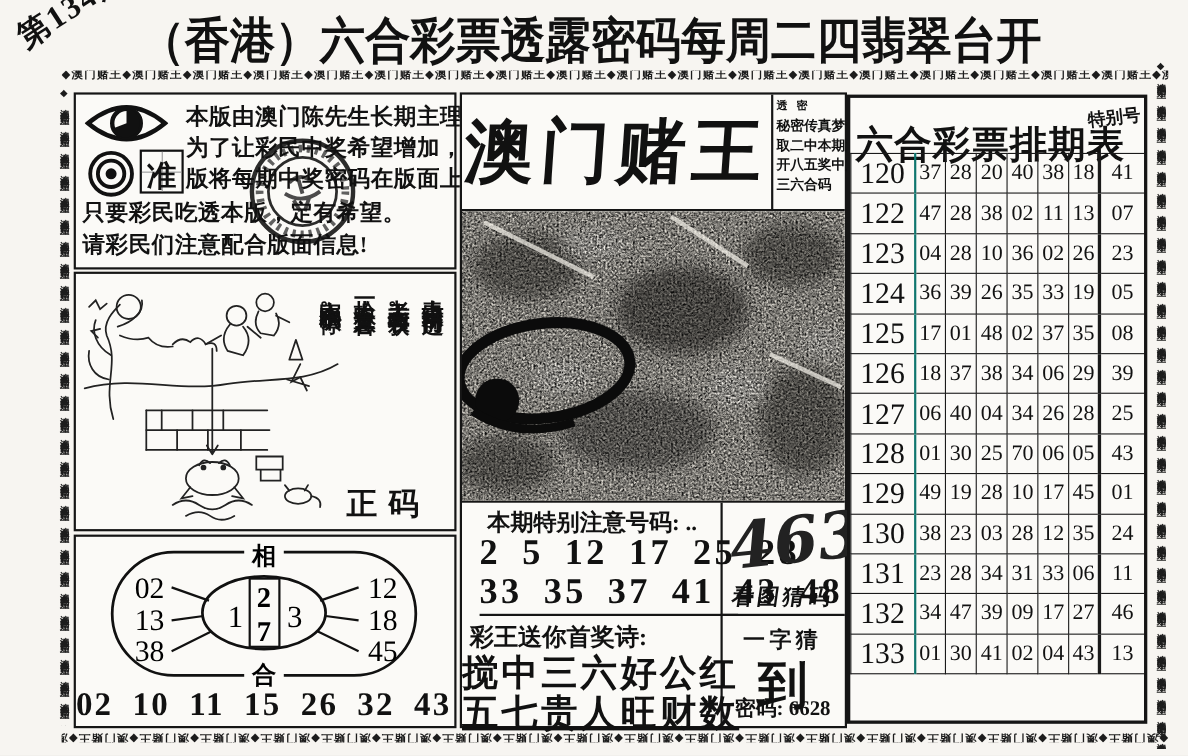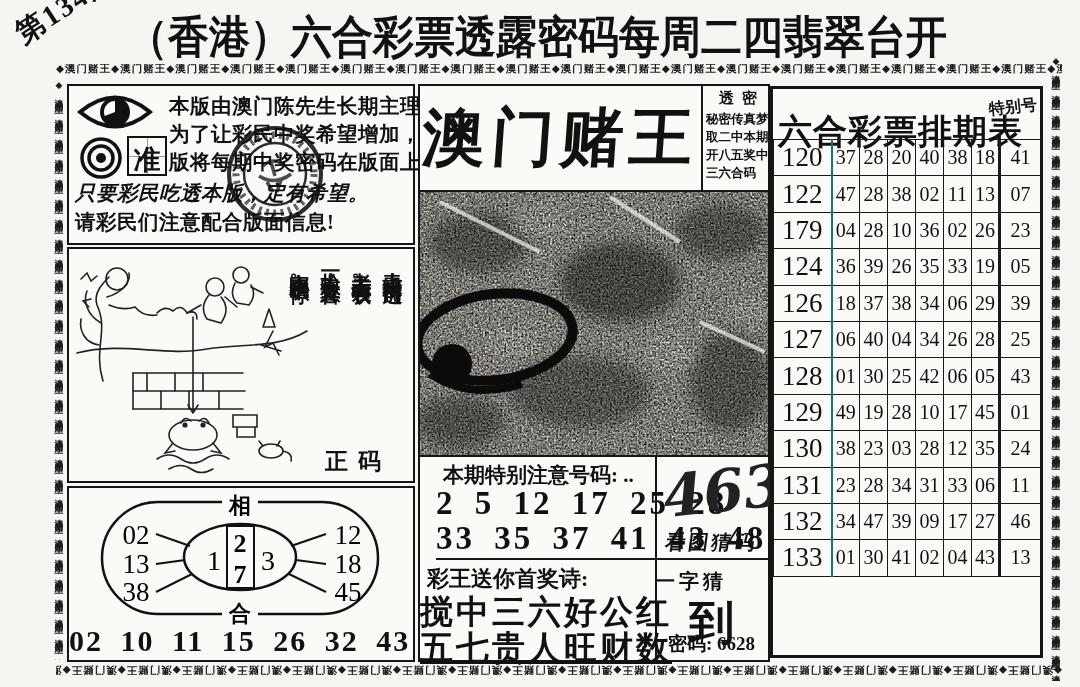--- a/index.html
+++ b/index.html
@@ -16,48 +16,48 @@
   #strip-left,#strip-right{writing-mode:vertical-rl;text-orientation:upright;letter-spacing:2px;}
   #strip-left{left:50px;top:80px;width:13px;height:580px;font-size:9px;}
   #strip-right{left:1047px;top:56px;width:13px;height:625px;font-size:9px;}
   
   #box-intro{left:67px;top:84px;width:348px;height:161px;}
   .intro-line{position:absolute;font-size:20.5px;font-weight:600;white-space:nowrap;letter-spacing:0.5px;}
   #stamp{position:absolute;left:156px;top:38px;width:100px;height:100px;opacity:.88;}
   #box-picture{left:67px;top:247px;width:348px;height:236px;}
   #poem{position:absolute;right:6px;top:8px;height:200px;display:flex;flex-direction:row;gap:4px;}
   .poem-col{writing-mode:vertical-rl;text-orientation:upright;font-size:20px;font-weight:700;letter-spacing:2px;}
-  #zhengma{position:absolute;right:22px;bottom:4px;font-size:23px;font-weight:700;letter-spacing:10px;}
+  #zhengma{position:absolute;right:22px;bottom:4px;font-size:28px;font-weight:700;letter-spacing:10px;}
   #box-diagram{left:67px;top:486px;width:348px;height:176px;}
   #diagram-numbers{position:absolute;left:0;right:0;bottom:2px;text-align:center;font-size:30px;font-weight:800;letter-spacing:2px;word-spacing:8px;white-space:nowrap;}
   
   #mid{left:418px;top:84px;width:352px;height:578px;}
   #mid-head{position:absolute;left:0;top:0;width:100%;height:104px;display:flex;}
   #masthead{flex:1;display:flex;align-items:center;justify-content:center;font-size:63px;font-weight:900;letter-spacing:6px;transform:skewX(-4deg);font-family:"Liberation Serif","DejaVu Serif",serif;}
   #secret{width:67px;border-left:2px solid #151515;box-sizing:border-box;padding:3px 3px;}
-  #secret-h{font-size:15px;font-weight:800;text-align:right;letter-spacing:8px;margin-bottom:2px;white-space:nowrap;}
+  #secret-h{font-size:10px;font-weight:800;text-align:left;letter-spacing:8px;margin-bottom:2px;white-space:nowrap;}
   .secret-row{font-size:12.5px;font-weight:700;letter-spacing:0px;line-height:1.45;white-space:nowrap;text-align:justify;}
   #photo{position:absolute;left:0;top:104px;width:348px;height:267px;border-top:2px solid #151515;border-bottom:2px solid #151515;box-sizing:border-box;background:#eceae4;overflow:hidden;}
   #mid-bottom{position:absolute;left:0;top:371px;width:100%;bottom:0;}
   #mb-left{position:absolute;left:0;top:0;width:237px;height:100%;border-right:2px solid #151515;box-sizing:border-box;}
   #attention{position:absolute;left:16px;top:0;width:100%;height:103px;border-bottom:2px solid #151515;box-sizing:border-box;}
   #attention-h{position:absolute;left:7px;top:4px;font-size:21px;font-weight:800;}
   .bignums{position:absolute;left:0;width:100%;text-align:center;font-size:33px;font-weight:800;letter-spacing:3px;word-spacing:8px;white-space:nowrap;}
   #att-l1{top:28px;}
   #att-l2{top:63px;}
   #poembox-h{position:absolute;left:7px;top:4px;font-size:22px;font-weight:800;}
   .poem-line{position:absolute;left:0;width:100%;text-align:center;font-size:33px;font-weight:900;letter-spacing:3px;white-space:nowrap;}
   #pb-l1{top:30px;}
   #pb-l2{top:66px;text-decoration:underline;}
   #poembox{position:absolute;left:0;top:103px;width:100%;bottom:0;}
   #mb-right{position:absolute;right:0;top:0;width:113px;height:100%;}
   #guess-top{position:absolute;left:0;top:0;width:100%;height:103px;border-bottom:2px solid #151515;box-sizing:border-box;}
   #handwritten{position:absolute;left:8px;top:0px;font-size:58px;font-style:italic;font-weight:600;transform:rotate(-6deg);color:#222;font-family:"DejaVu Serif","Liberation Serif",serif;}
   #guess-caption{position:absolute;left:0;bottom:2px;width:100%;text-align:center;font-size:20px;font-weight:800;letter-spacing:3px;transform:skewX(-8deg);white-space:nowrap;}
-  #word-guess-label{position:absolute;left:0;top:8px;width:100%;text-align:left;font-size:20px;font-weight:700;letter-spacing:4px;}
+  #word-guess-label{position:absolute;left:0;top:8px;width:100%;text-align:center;font-size:20px;font-weight:700;letter-spacing:4px;}
   #word-guess{position:absolute;left:0;top:32px;width:100%;text-align:center;font-size:46px;font-weight:900;}
   #password{position:absolute;left:0;bottom:3px;width:100%;text-align:center;font-size:19px;font-weight:800;white-space:nowrap;}
   
   #sched{left:770px;top:86px;width:273px;height:572px;border-width:3px;}
   #sched-title-row{position:absolute;left:0;top:0;width:100%;height:50px;}
   #sched-title{position:absolute;left:5px;top:20px;font-size:34px;font-weight:900;letter-spacing:1px;white-space:nowrap;}
   #special-h{position:absolute;right:3px;top:8px;font-size:16px;font-weight:800;transform:rotate(-6deg);white-space:nowrap;}
   #sched-table{position:absolute;left:0;top:50px;width:100%;border-collapse:collapse;table-layout:fixed;}
   #sched-table td{border:1.5px solid #1a1a1a;text-align:center;padding:0;height:35.4px;font-size:20px;}
   #sched-table td.period{font-size:27px;border-right:2px solid #0f766e;}
@@ -89,21 +89,21 @@
       <circle cx="22" cy="22" r="5" fill="#111"></circle>
     </svg>
     <div style="position:absolute;left:58px;top:50px;width:40px;height:40px;border:2px solid #111;box-sizing:border-box;">
       <div style="position:absolute;left:50%;top:0;bottom:0;width:1px;background:#999;"></div>
       <div style="position:absolute;top:50%;left:0;right:0;height:1px;background:#999;"></div>
       <div style="position:absolute;left:0;top:4px;width:100%;text-align:center;font-size:27px;font-weight:900;">准</div>
     </div>
     <div class="intro-line" style="left:100px;top:6px;">本版由澳门陈先生长期主理，</div>
     <div class="intro-line" style="left:100px;top:34px;">为了让彩民中奖希望增加，本</div>
     <div class="intro-line" style="left:100px;top:62px;">版将每期中奖密码在版面上，</div>
-    <div class="intro-line" style="left:6px;top:93px;font-style:italic;">只要彩民吃透本版，定有希望。</div>
+    <div class="intro-line" style="left:6px;top:93px;">只要彩民吃透本版，定有希望。</div>
     <div class="intro-line" style="left:6px;top:122px;text-align:right;">请彩民们注意配合版面信息!</div>
     <svg id="stamp" viewBox="0 0 100 100">
       <circle cx="50" cy="50" r="46" fill="none" stroke="#101010" stroke-width="4"></circle>
       <circle cx="50" cy="50" r="31" fill="none" stroke="#101010" stroke-width="2.5"></circle>
       <circle cx="50" cy="50" r="39" fill="none" stroke="#101010" stroke-width="7" stroke-dasharray="3 4.5" opacity=".75"></circle>
       <path d="M38,42 q10,-10 22,0 M34,52 q16,10 32,-2 M42,58 l6,10 M56,56 l-4,12 M46,38 l4,14" fill="none" stroke="#101010" stroke-width="3.5" opacity=".85"></path>
     </svg>
   </div>
 
   <div id="box-picture" class="bx">
@@ -281,40 +281,50 @@
             <td class="period">122</td>
             <td>47</td>
             <td>28</td>
             <td>38</td>
             <td>02</td>
             <td>11</td>
             <td>13</td>
             <td class="special">07</td>
           </tr>
           <tr>
-            <td class="period">179</td>
+            <td class="period">123</td>
             <td>04</td>
             <td>28</td>
             <td>10</td>
             <td>36</td>
             <td>02</td>
             <td>26</td>
             <td class="special">23</td>
           </tr>
           <tr>
             <td class="period">124</td>
             <td>36</td>
             <td>39</td>
             <td>26</td>
             <td>35</td>
             <td>33</td>
             <td>19</td>
             <td class="special">05</td>
           </tr>
           <tr>
+            <td class="period">125</td>
+            <td>17</td>
+            <td>01</td>
+            <td>48</td>
+            <td>02</td>
+            <td>37</td>
+            <td>35</td>
+            <td class="special">08</td>
+          </tr>
+          <tr>
             <td class="period">126</td>
             <td>18</td>
             <td>37</td>
             <td>38</td>
             <td>34</td>
             <td>06</td>
             <td>29</td>
             <td class="special">39</td>
           </tr>
           <tr>
@@ -325,21 +335,21 @@
             <td>34</td>
             <td>26</td>
             <td>28</td>
             <td class="special">25</td>
           </tr>
           <tr>
             <td class="period">128</td>
             <td>01</td>
             <td>30</td>
             <td>25</td>
-            <td>42</td>
+            <td>70</td>
             <td>06</td>
             <td>05</td>
             <td class="special">43</td>
           </tr>
           <tr>
             <td class="period">129</td>
             <td>49</td>
             <td>19</td>
             <td>28</td>
             <td>10</td>

